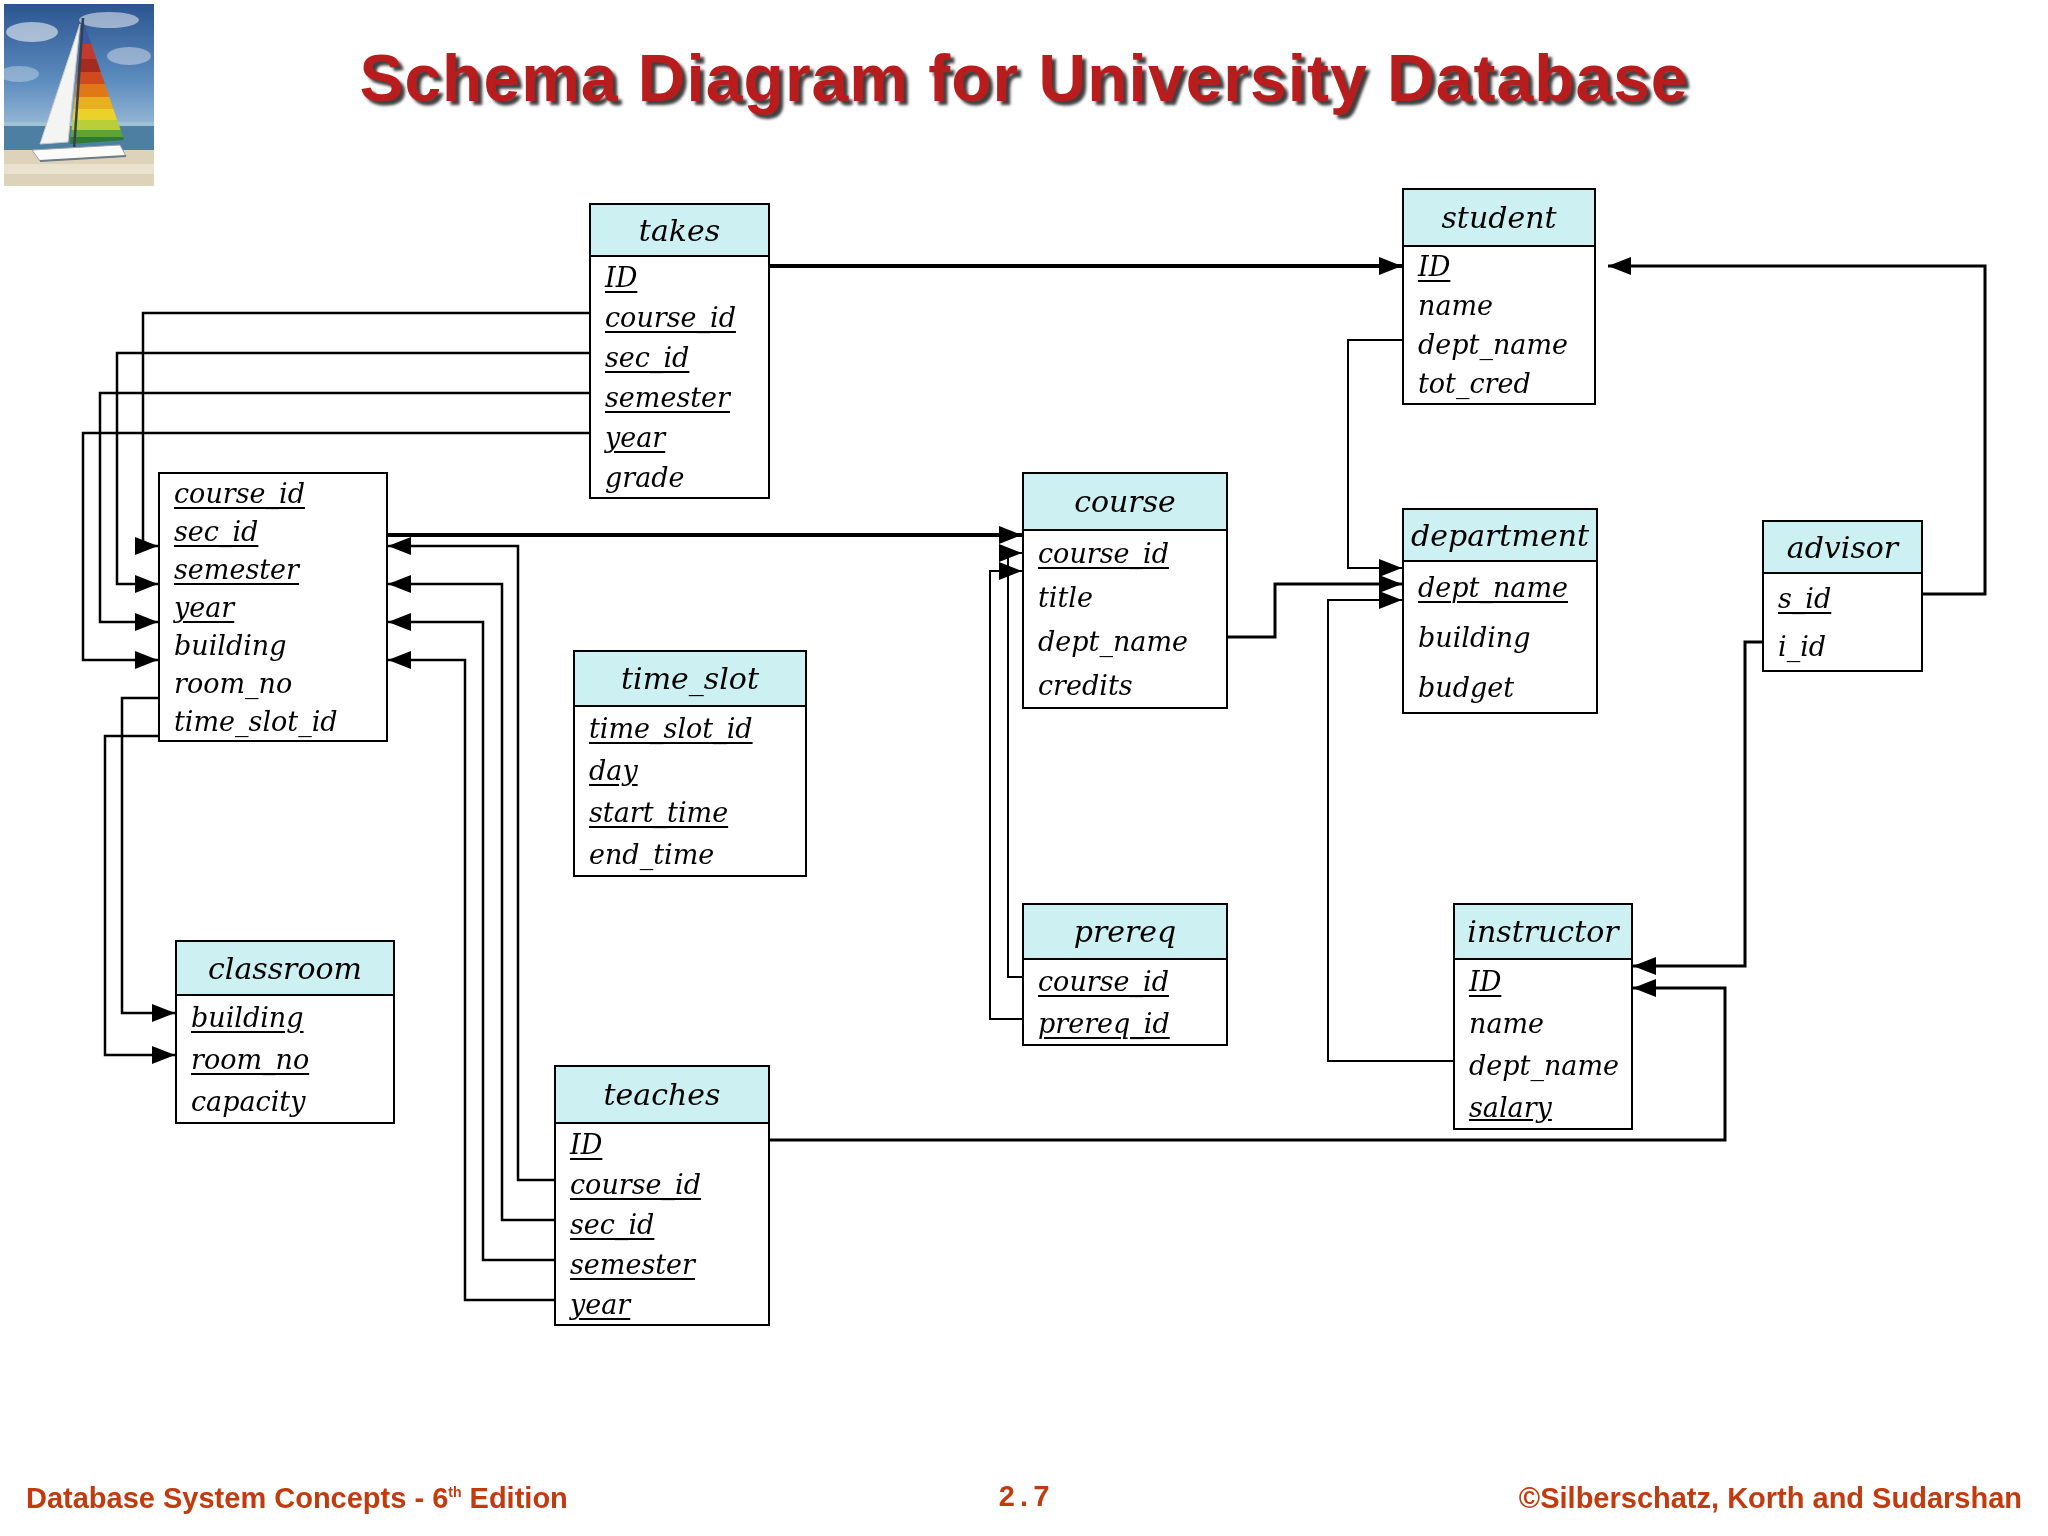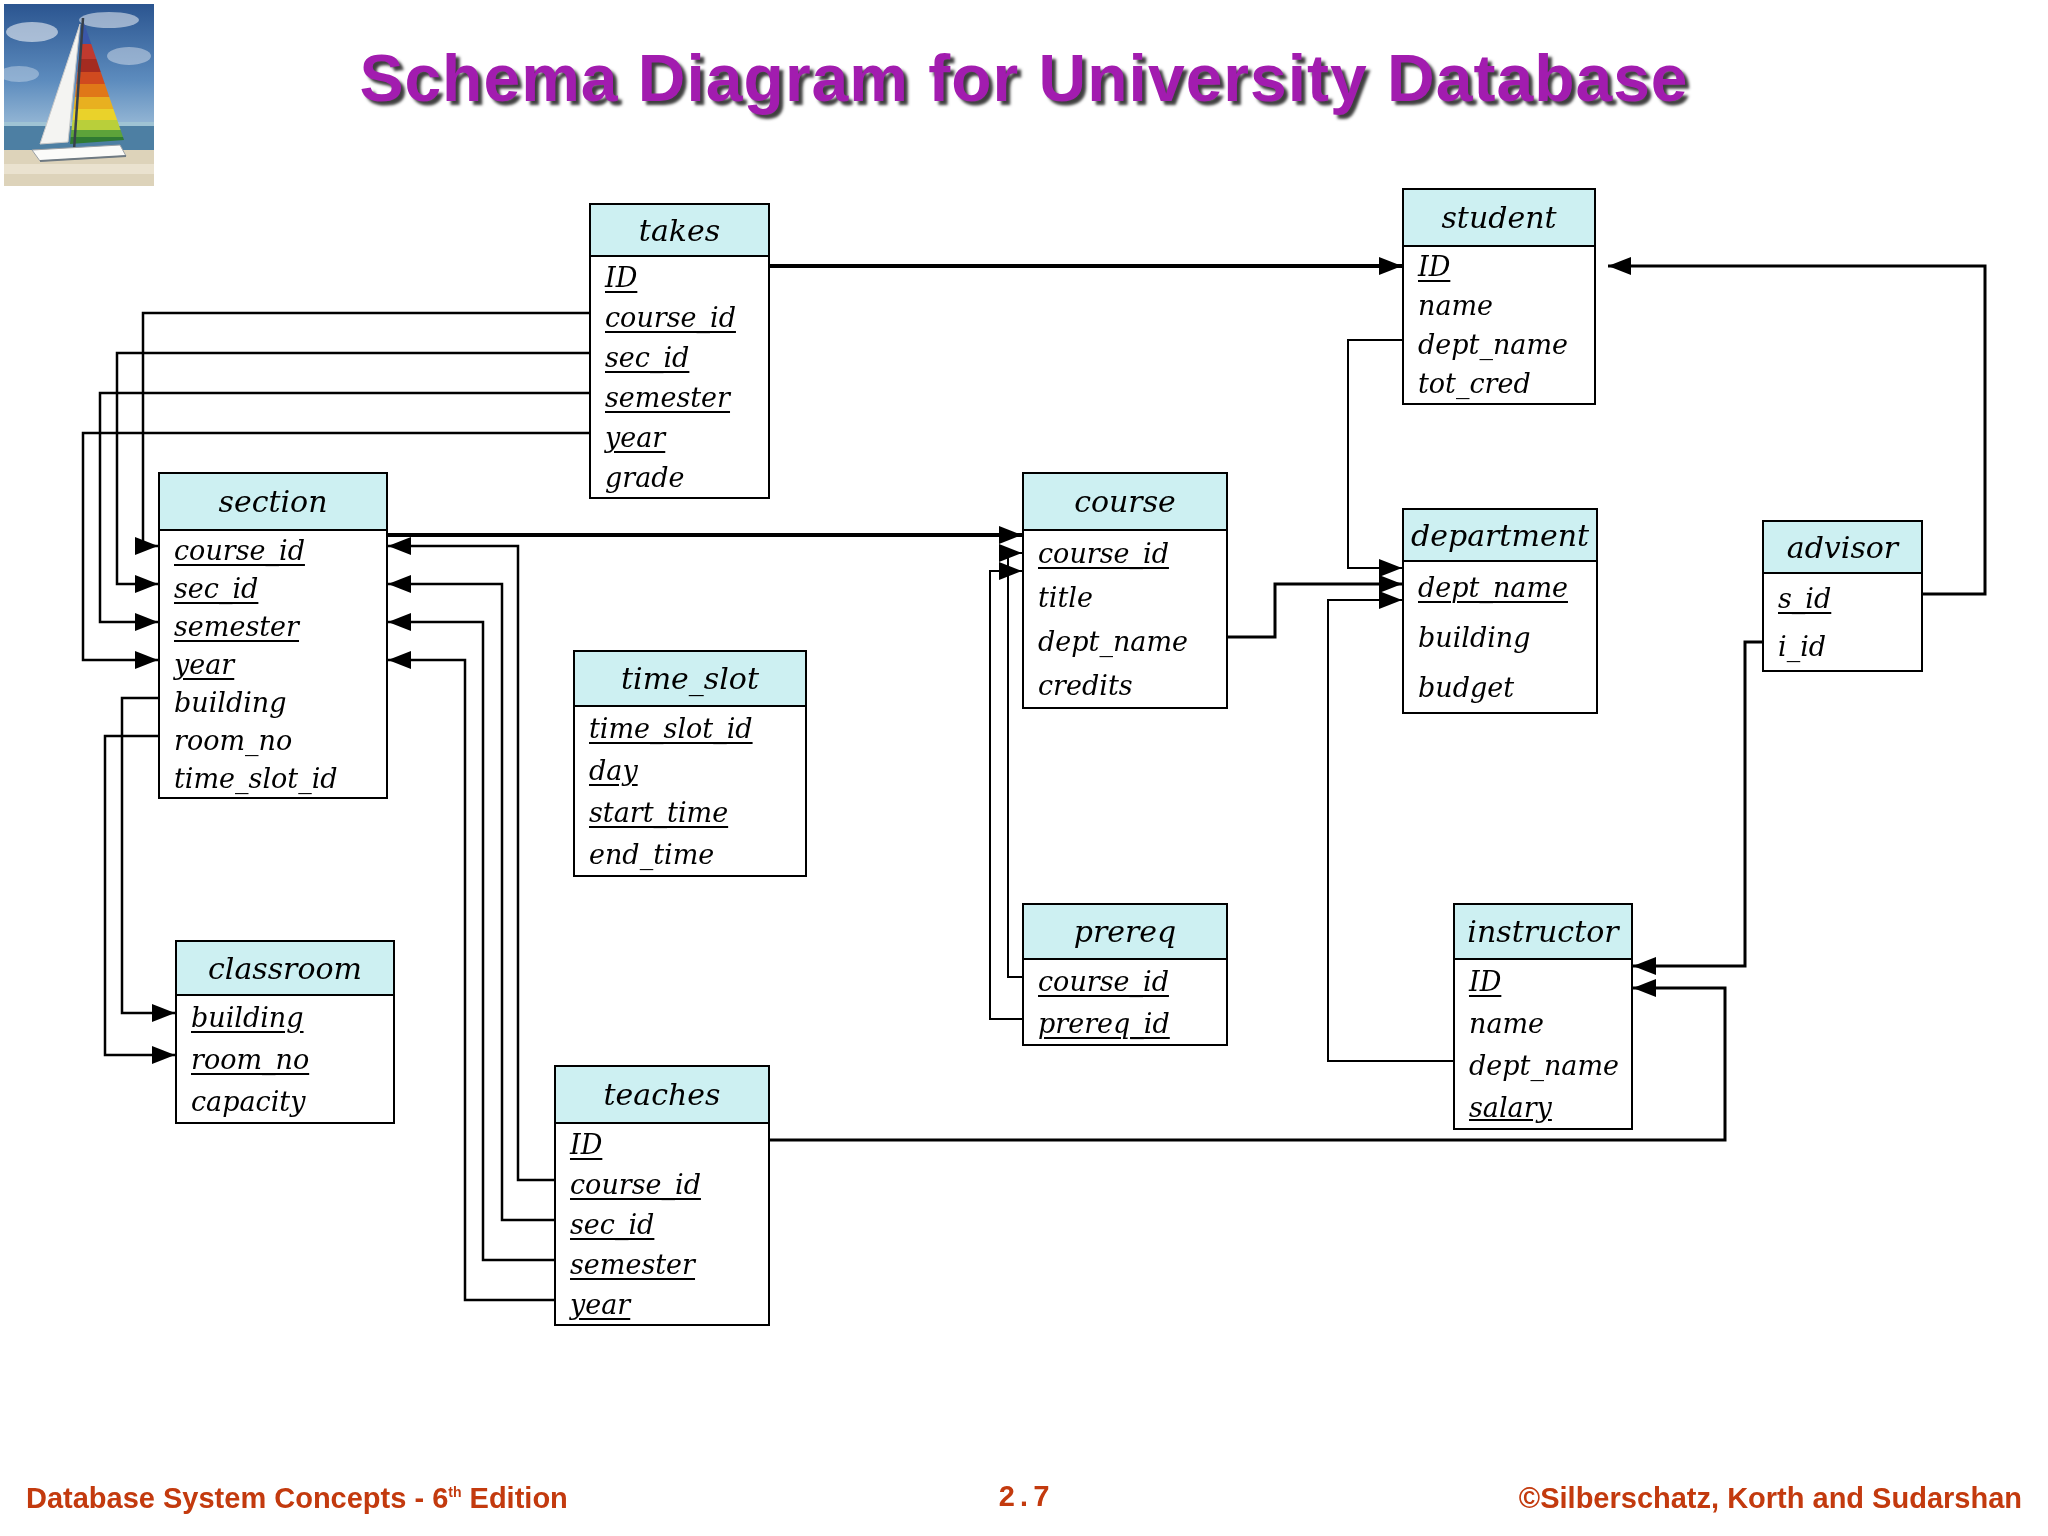--- a/index.html
+++ b/index.html
@@ -1,21 +1,21 @@
 <!DOCTYPE html>
 <html><head>
 <meta charset="utf-8">
 <style>
   html,body{margin:0;padding:0;background:#fff;}
   #page{position:relative;width:2048px;height:1536px;background:#ffffff;overflow:hidden;
         font-family:"Liberation Sans",sans-serif;}
 
   
   #title{position:absolute;top:40px;left:0;width:100%;text-align:center;
-         font-size:66px;font-weight:bold;letter-spacing:1px;color:#a21caf;
+         font-size:66px;font-weight:bold;letter-spacing:1px;color:#b91c1c;
          text-shadow:4px 4px 3px #3f3f3f;}
 
   
   #boat{position:absolute;top:4px;left:4px;width:150px;height:182px;}
 
   
   .etable{position:absolute;border:2px solid #000;background:#fff;
           font-family:"DejaVu Serif",serif;font-style:italic;color:#000;
           box-sizing:border-box;}
   .etable-header{border-bottom:2px solid #000;background:#cdf0f2;text-align:center;
@@ -110,21 +110,20 @@
           <span>name</span>
         </div>
         <div class="etable-row" style="height: 39px;">
           <span>dept_name</span>
         </div>
         <div class="etable-row" style="height: 39px;">
           <span>tot_cred</span>
         </div>
       </div>
       <div class="etable" style="left: 158px; top: 472px; width: 230px;">
-        <div class="etable-header" style="height: 55px;">section</div>
         <div class="etable-row" style="height: 38px;">
           <span class="key">course_id</span>
         </div>
         <div class="etable-row" style="height: 38px;">
           <span class="key">sec_id</span>
         </div>
         <div class="etable-row" style="height: 38px;">
           <span class="key">semester</span>
         </div>
         <div class="etable-row" style="height: 38px;">

